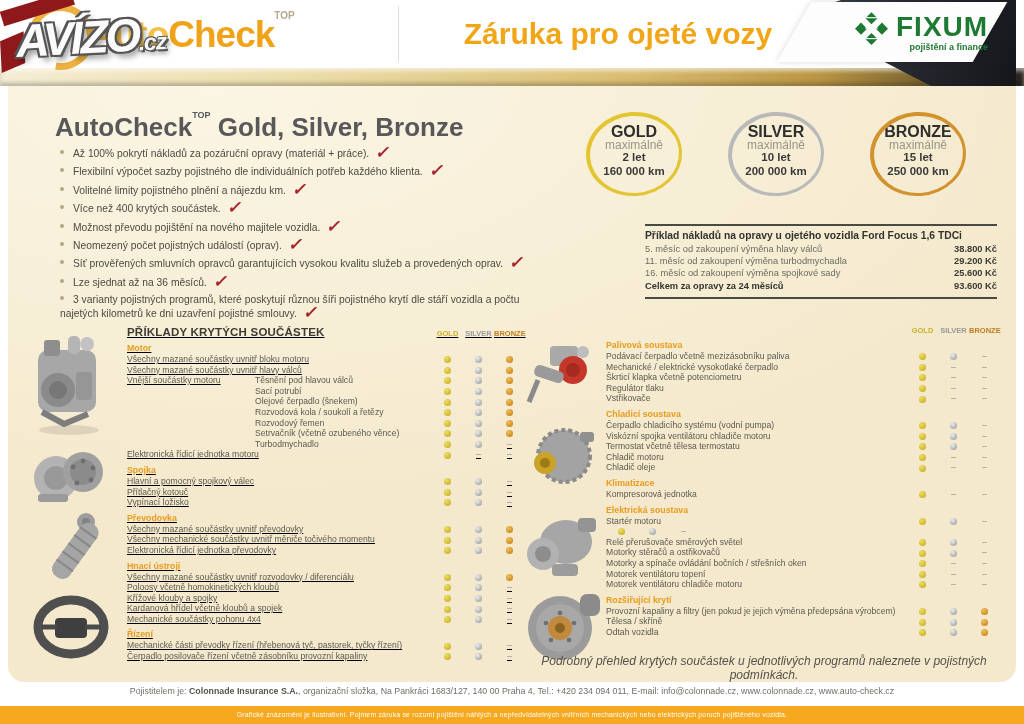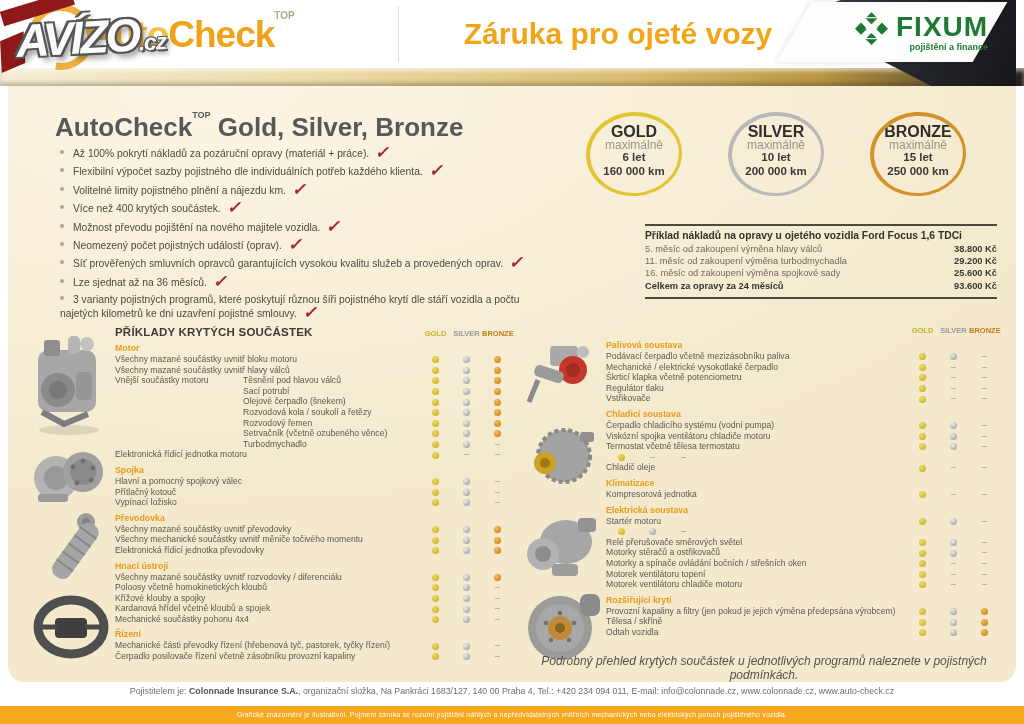--- a/index.html
+++ b/index.html
@@ -68,21 +68,21 @@
   .cost-title{font-size:10.3px;font-weight:bold;color:#33332e;margin-bottom:2px;}
   .cost-row{display:flex;justify-content:space-between;font-size:9.3px;line-height:12px;color:#6b6b62;}
   .cost-row .val{font-weight:bold;color:#3b3b35;}
   .cost-row.total{font-weight:bold;color:#33332e;margin-top:1px;}
 
   
   .fig{position:absolute;}
 
   
   .pcol{position:absolute;top:240px;}
-  .pcol.left{left:107px;width:398px;}
+  .pcol.left{left:119px;width:398px;text-decoration:underline;}
   .pcol.right{left:598px;width:394px;}
   .phead{display:flex;align-items:baseline;margin-bottom:3px;}
   .ptitle{flex:1;font-size:11.5px;font-weight:bold;color:#3c3b35;letter-spacing:.2px;}
   .pspacer{flex:1;}
   .pcols{display:flex;}
   .pcol-label{width:31px;text-align:center;font-size:7.5px;font-weight:bold;letter-spacing:0;}
   .ptitle-sec{margin-top:5px;font-size:8.8px;font-weight:bold;color:var(--section-header,#E89B1C);line-height:11px;}
   .prow{display:flex;align-items:center;line-height:10.6px;font-size:8.6px;color:#5c594f;}
   .lbl{flex:1;position:relative;padding-right:4px;white-space:nowrap;overflow:hidden;}
   .sub.abs{position:absolute;left:128px;}
@@ -157,21 +157,21 @@
         <li><span class="bdot"></span><span class="btext">Síť prověřených smluvních opravců garantujících vysokou kvalitu služeb a provedených oprav.</span><span class="check">✓</span></li>
         <li><span class="bdot"></span><span class="btext">Lze sjednat až na 36 měsíců.</span><span class="check">✓</span></li>
         <li><span class="bdot"></span><span class="btext">3 varianty pojistných programů, které poskytují různou šíři pojistného krytí dle stáří vozidla a počtu najetých kilometrů ke dni uzavření pojistné smlouvy.</span><span class="check">✓</span></li>
       </ul>
 
     <div id="badges" class="badges">
         <div class="badge">
           <span class="ring" style="border-color: rgb(226, 197, 49);"></span>
           <div class="badge-name">GOLD</div>
           <div class="badge-note">maximálně</div>
-          <div class="badge-years">6 let</div>
+          <div class="badge-years">2 let</div>
           <div class="badge-km">160 000 km</div>
         </div>
         <div class="badge">
           <span class="ring" style="border-color: rgb(185, 185, 185);"></span>
           <div class="badge-name">SILVER</div>
           <div class="badge-note">maximálně</div>
           <div class="badge-years">10 let</div>
           <div class="badge-km">200 000 km</div>
         </div>
         <div class="badge">
@@ -494,20 +494,21 @@
             <span class="cell"><span class="dot dot1"></span></span>
             <span class="cell"><span class="dash">–</span></span>
           </div>
           <div class="prow">
             <span class="lbl"><span class="main">Termostat včetně tělesa termostatu</span></span>
             <span class="cell"><span class="dot dot0"></span></span>
             <span class="cell"><span class="dot dot1"></span></span>
             <span class="cell"><span class="dash">–</span></span>
           </div>
           <div class="prow">
+            <span class="lbl"><span class="main">Chladič motoru</span></span>
             <span class="cell"><span class="dot dot0"></span></span>
             <span class="cell"><span class="dash">–</span></span>
             <span class="cell"><span class="dash">–</span></span>
           </div>
           <div class="prow">
             <span class="lbl"><span class="main">Chladič oleje</span></span>
             <span class="cell"><span class="dot dot0"></span></span>
             <span class="cell"><span class="dash">–</span></span>
             <span class="cell"><span class="dash">–</span></span>
           </div>

